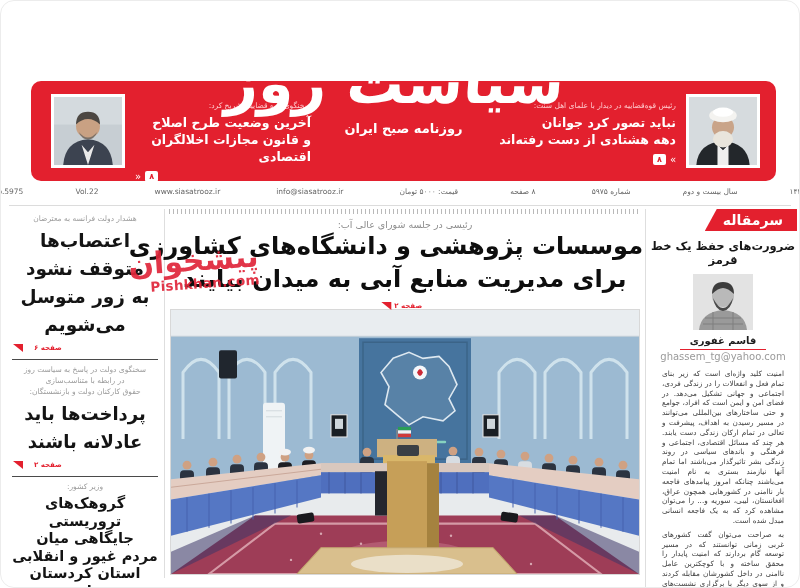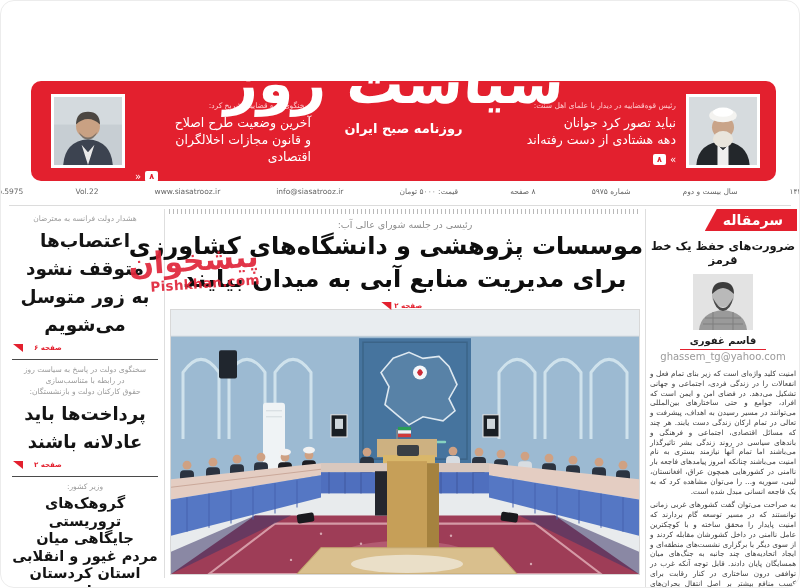--- a/index.html
+++ b/index.html
@@ -8,21 +8,21 @@
   
   .banner{position:absolute;left:30px;top:80px;width:745px;height:100px;background:#e3202e;border-radius:10px;}
   .bphoto{position:absolute;top:13px;width:74px;height:74px;background:#cfd6da;border:3px solid #fff;box-sizing:border-box;overflow:hidden;}
   .bphoto svg{display:block;width:100%;height:100%;}
   .bp-left{left:20px;}
   .bp-right{right:16px;}
   .btext{position:absolute;top:20px;color:#fff;direction:rtl;text-align:right;}
   .bt-left{left:104px;width:176px;}
   .bt-right{right:100px;width:196px;}
   .bkicker{font-size:7.5px;color:#ffc9cd;margin-bottom:4px;}
-  .btitle{font-size:12.5px;font-weight:normal;line-height:17px;}
+  .btitle{font-size:12.5px;font-weight:bold;line-height:17px;}
   .badgerow{margin-top:6px;display:flex;align-items:center;gap:4px;}
   .row-left{justify-content:flex-end;} 
   .row-right{justify-content:flex-start;}
   .badge{width:13px;height:11px;background:#fff;border-radius:2px;color:#e3202e;font-size:8px;font-weight:bold;
          display:inline-flex;align-items:center;justify-content:center;}
   .chev{font-size:10px;color:#fff;line-height:1;}
   .masthead{position:absolute;left:50%;top:-26px;transform:translateX(-50%);width:320px;text-align:center;color:#fff;}
   .mh-title{font-size:57px;font-weight:bold;line-height:1;transform:skewX(-4deg);white-space:nowrap;direction:rtl;}
   .mh-sub{font-size:13px;font-weight:bold;margin-top:9px;direction:rtl;}
   
@@ -62,21 +62,21 @@
   .etab{background:#e3202e;color:#fff;font-size:14px;font-weight:bold;padding:3px 14px 3px 18px;
         clip-path:polygon(12px 0,100% 0,100% 100%,0 100%);}
   .etitle{font-size:11.5px;font-weight:bold;text-align:center;color:#161616;margin:8px 0 7px;}
   .ephoto{width:60px;height:56px;margin:0 auto;background:#e0e0e0;overflow:hidden;}
   .ephoto svg{display:block;width:100%;height:100%;}
   .ename{font-size:10px;font-weight:bold;text-align:center;margin-top:5px;color:#1c1c1c;}
   .eline{width:86px;height:1px;background:#e3202e;margin:3px auto 1px;}
   .eemail{font-size:10px;color:#9a9a9a;text-align:center;direction:ltr;}
   .ebody{margin-top:7px;font-size:7.3px;line-height:9.8px;text-align:justify;color:#3d3d3d;
          height:255px;overflow:hidden;padding:0 1px;}
-  .ebody p{margin:0 0 4px;}
+  .ebody p{margin:0 12px 4px;}
 </style>
 </head>
 <body>
 
 <div id="canvas">
 
   <div class="banner">
 
     <div class="bphoto bp-left">
       <svg viewBox="0 0 74 74">

